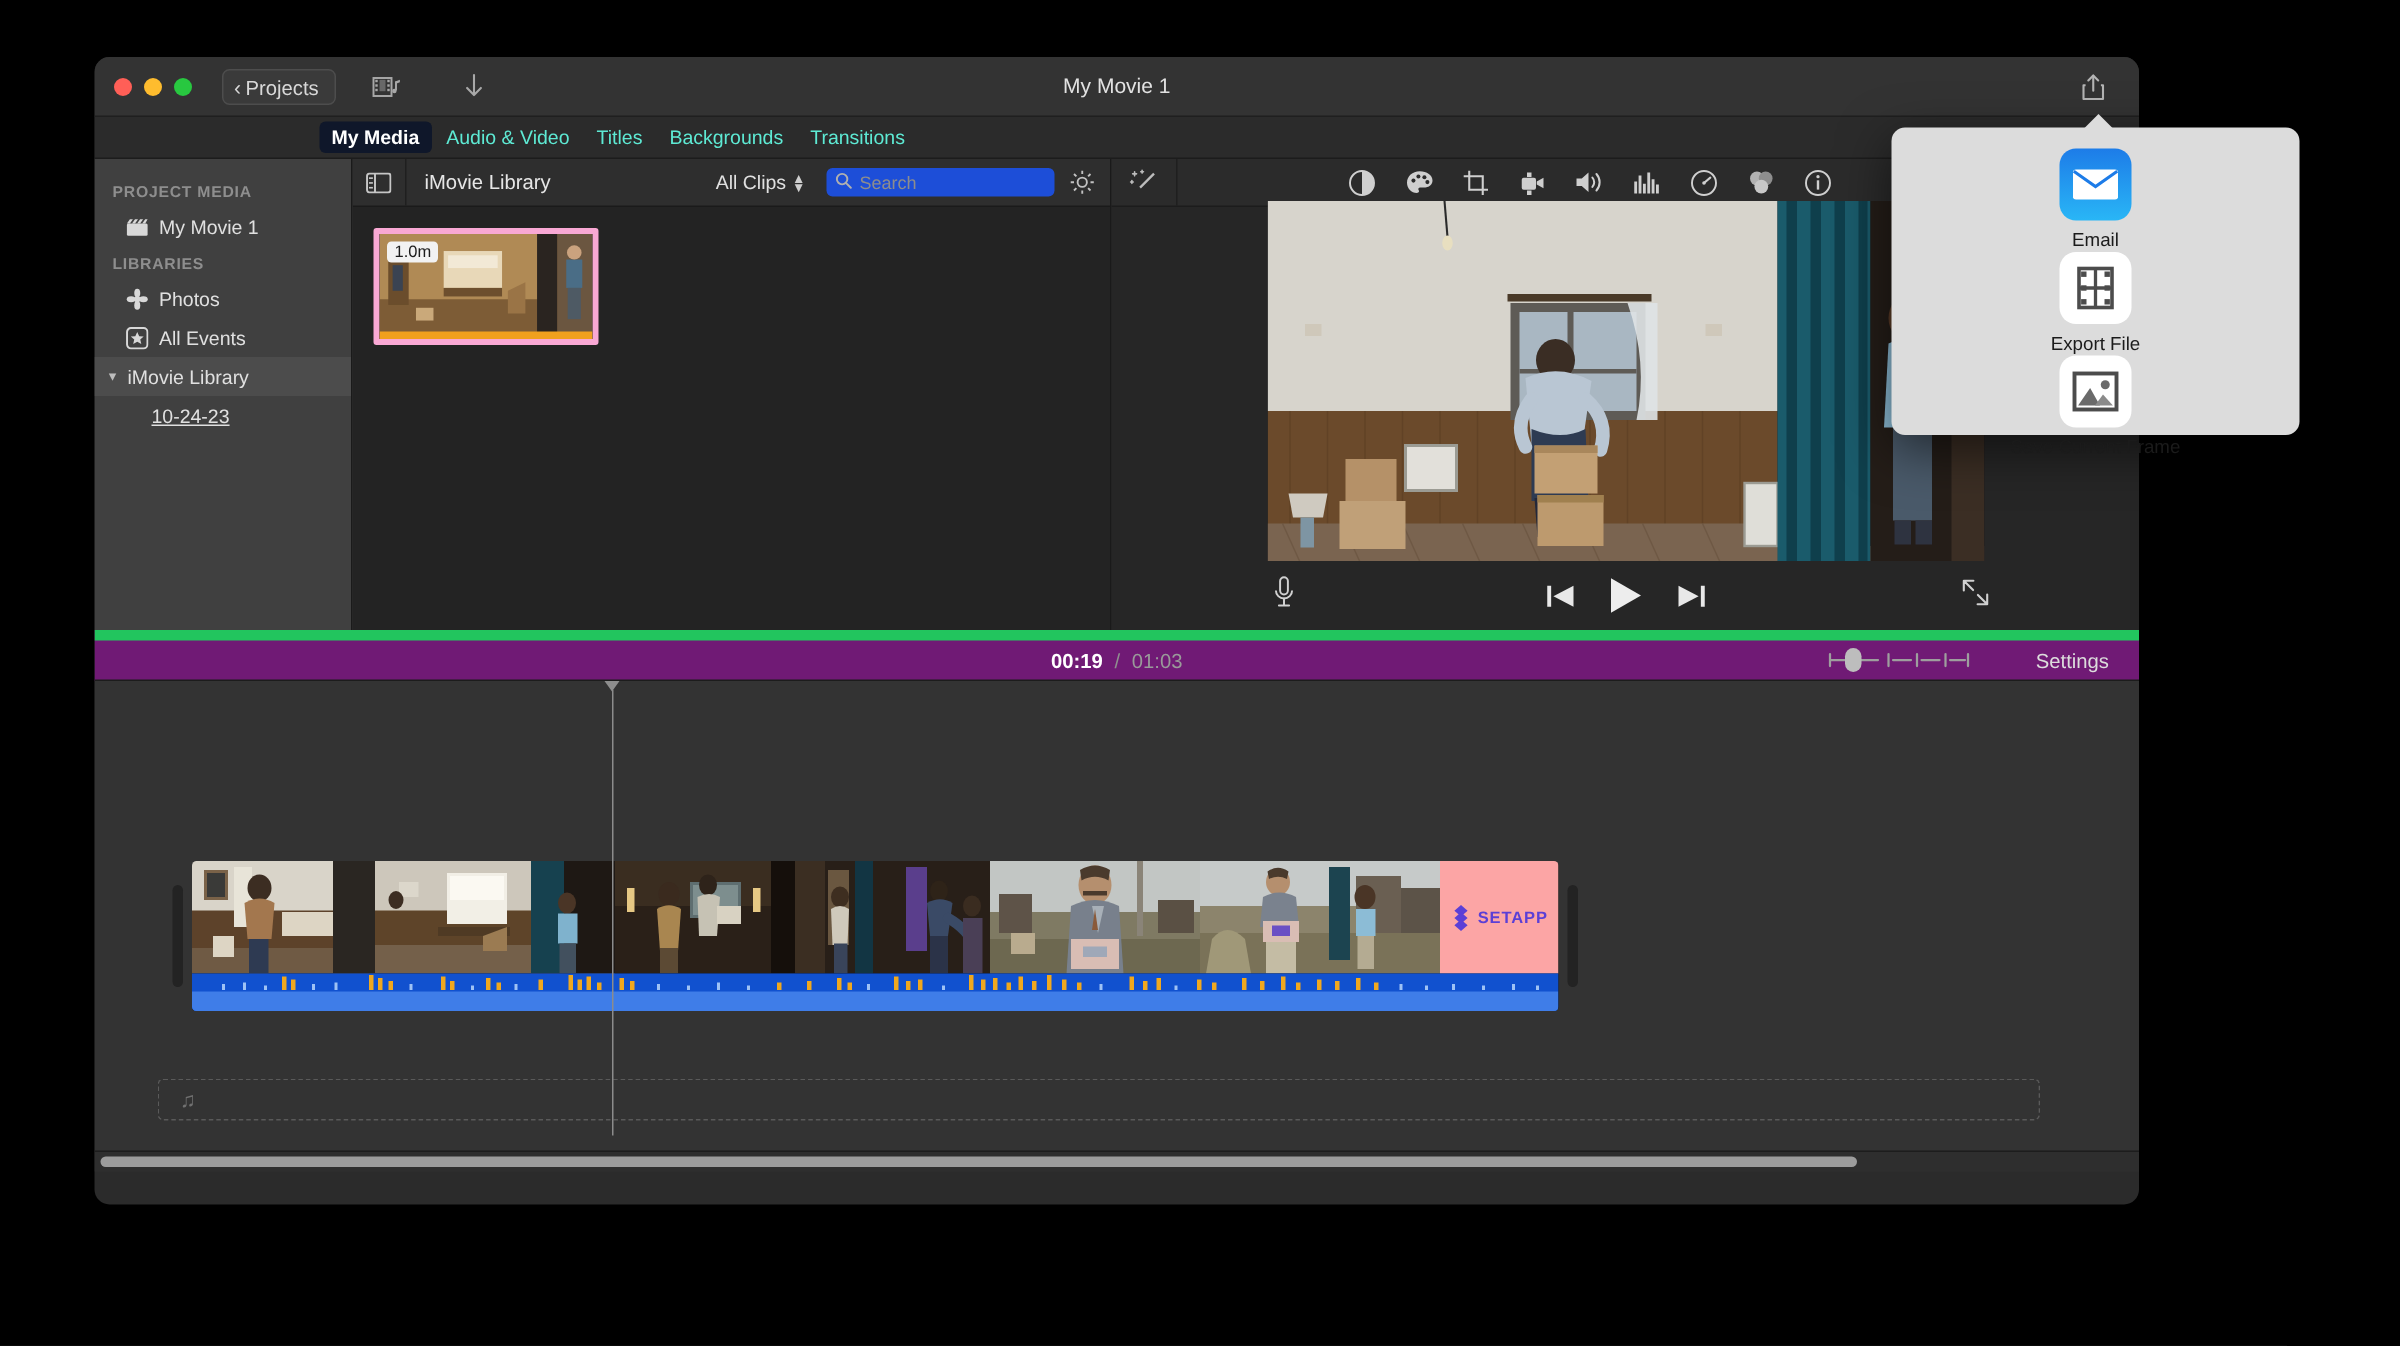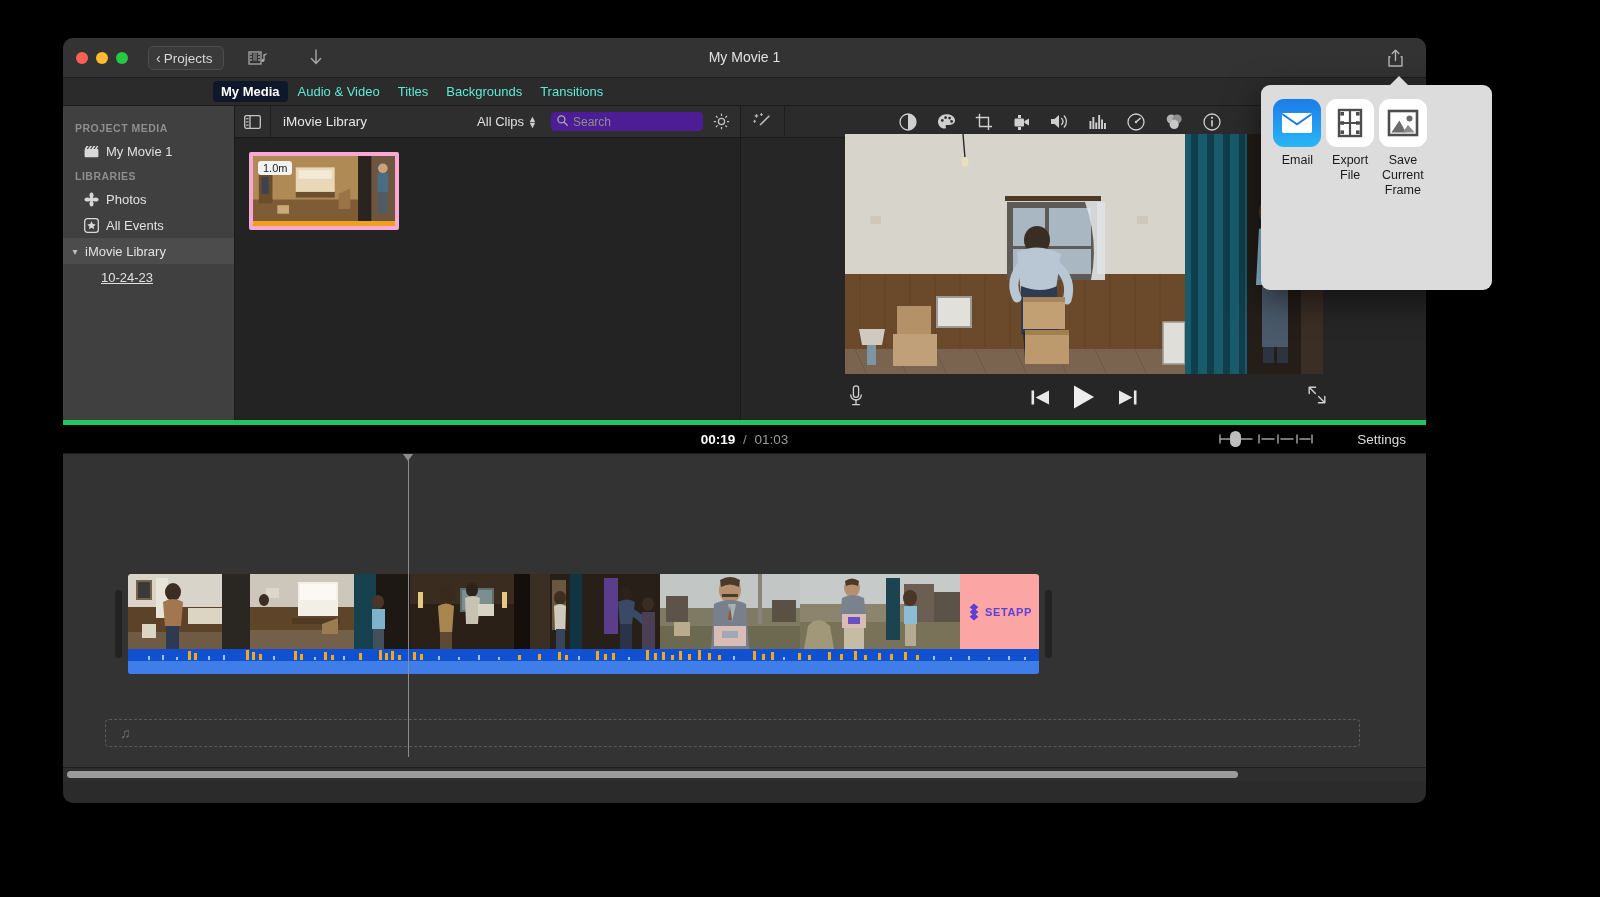--- a/index.html
+++ b/index.html
@@ -116,21 +116,21 @@
     color: #c6c6c6; border-right: 1px solid #1f1f1f;
   }
   #browser-title { font-size: 13.5px; color: #e6e6e6; padding-left: 12px; flex: 1; }
   #allclips {
     display: flex; align-items: center; gap: 4px;
     color: #e0e0e0; font-size: 13px; margin-right: 14px;
   }
   #allclips .updown { display: flex; flex-direction: column; line-height: 6px; font-size: 9px; color: #cfcfcf; }
   #search-box {
     width: 152px; height: 19px;
-    background: #4c1d95; border-radius: 4px;
+    background: #1d4ed8; border-radius: 4px;
     display: flex; align-items: center; gap: 5px; padding: 0 6px;
     margin-right: 10px;
   }
   #search-box .mag { color: #b0b0b0; font-size: 11px; }
   #search-box input {
     background: transparent; border: none; outline: none;
     color: #ddd; font-size: 12px; width: 100%;
     font-family: "Liberation Sans", sans-serif;
   }
   #search-box input::placeholder { color: #8d8d8d; }
@@ -170,22 +170,22 @@
     position: absolute; left: 0; right: 0; bottom: 0; height: 46px;
     display: flex; align-items: center; background: #262626;
   }
   #mic-btn { position: absolute; left: 108px; color: #d0d0d0; }
   #transport { position: absolute; left: 0; right: 0; display: flex; align-items: center; justify-content: center; gap: 22px; }
   .tp { color: #e8e8e8; display: flex; align-items: center; }
   #fullscreen-btn { position: absolute; right: 100px; color: #d0d0d0; }
 
   
   #tl-toolbar {
-    height: 34px; background: #000000;
-    border-top: 5px solid #22c55e; border-bottom: 1px solid #1c1c1c;
+    height: 34px; background: #701a75;
+    border-top: 7px solid #22c55e; border-bottom: 1px solid #1c1c1c;
     position: relative; display: flex; align-items: center;
   }
   #timecode { position: absolute; left: 0; right: 0; text-align: center; font-size: 13.5px; }
   #timecode .cur { color: #ffffff; font-weight: bold; }
   #timecode .sep { color: #8f8f8f; margin: 0 4px; }
   #timecode .tot { color: #9a9a9a; }
   #zoom-slider { position: absolute; right: 112px; display: flex; align-items: center; }
   #settings-btn { position: absolute; right: 20px; color: #dcdcdc; font-size: 13.5px; cursor: default; }
 
   
@@ -229,27 +229,27 @@
     position: absolute; left: 0; right: 0; bottom: 0; height: 14px;
     background: #2e2e2e; border-top: 1px solid #1d1d1d;
     display: flex; align-items: center; padding: 0 4px;
   }
   #hscroll-thumb { height: 7px; width: 1171px; background: #9c9c9c; border-radius: 4px; }
 
   
   #share-popover {
     position: absolute;
     left: 1261px; top: 85px;
-    width: 231px; height: 205px;
+    width: 272px; height: 205px;
     background: #dcdcdc;
     border-radius: 9px;
     box-shadow: 0 10px 34px rgba(0,0,0,0.55);
     z-index: 100;
     display: grid;
-    grid-template-columns: 1fr 1fr 1fr 1fr;
+    grid-template-columns: 1fr;
     grid-template-rows: 1fr 1fr;
     padding: 14px 10px 8px 10px;
   }
   #share-arrow {
     position: absolute; left: 1388px; top: 76px;
     width: 0; height: 0;
     border-left: 11px solid transparent;
     border-right: 11px solid transparent;
     border-bottom: 11px solid #dcdcdc;
     z-index: 101;

